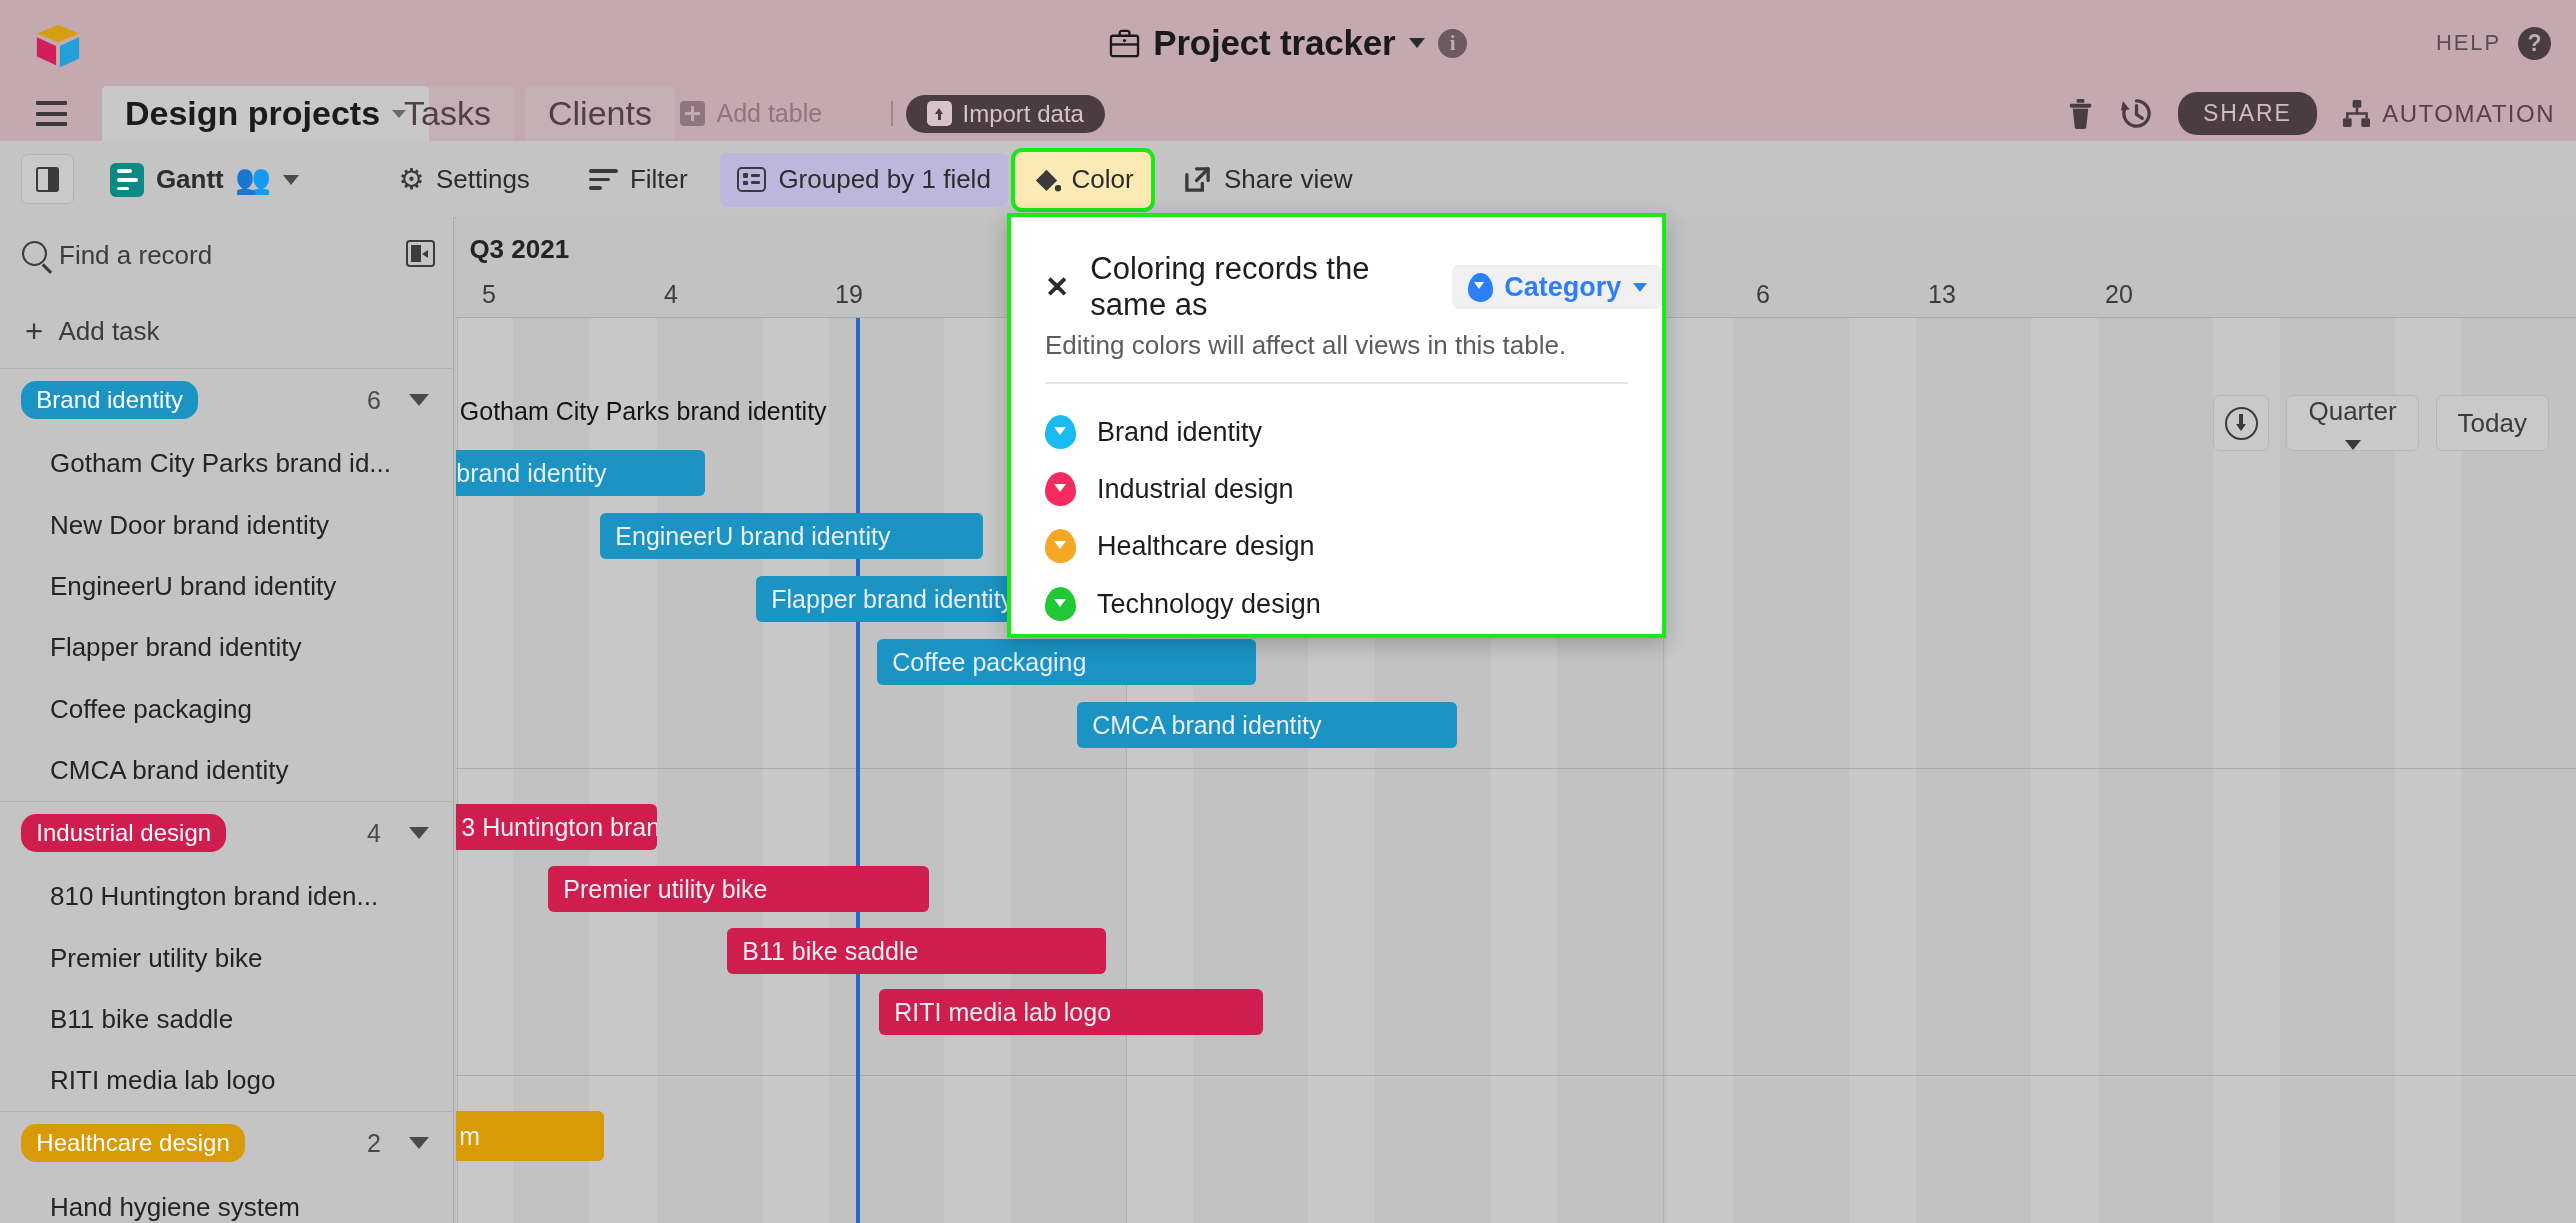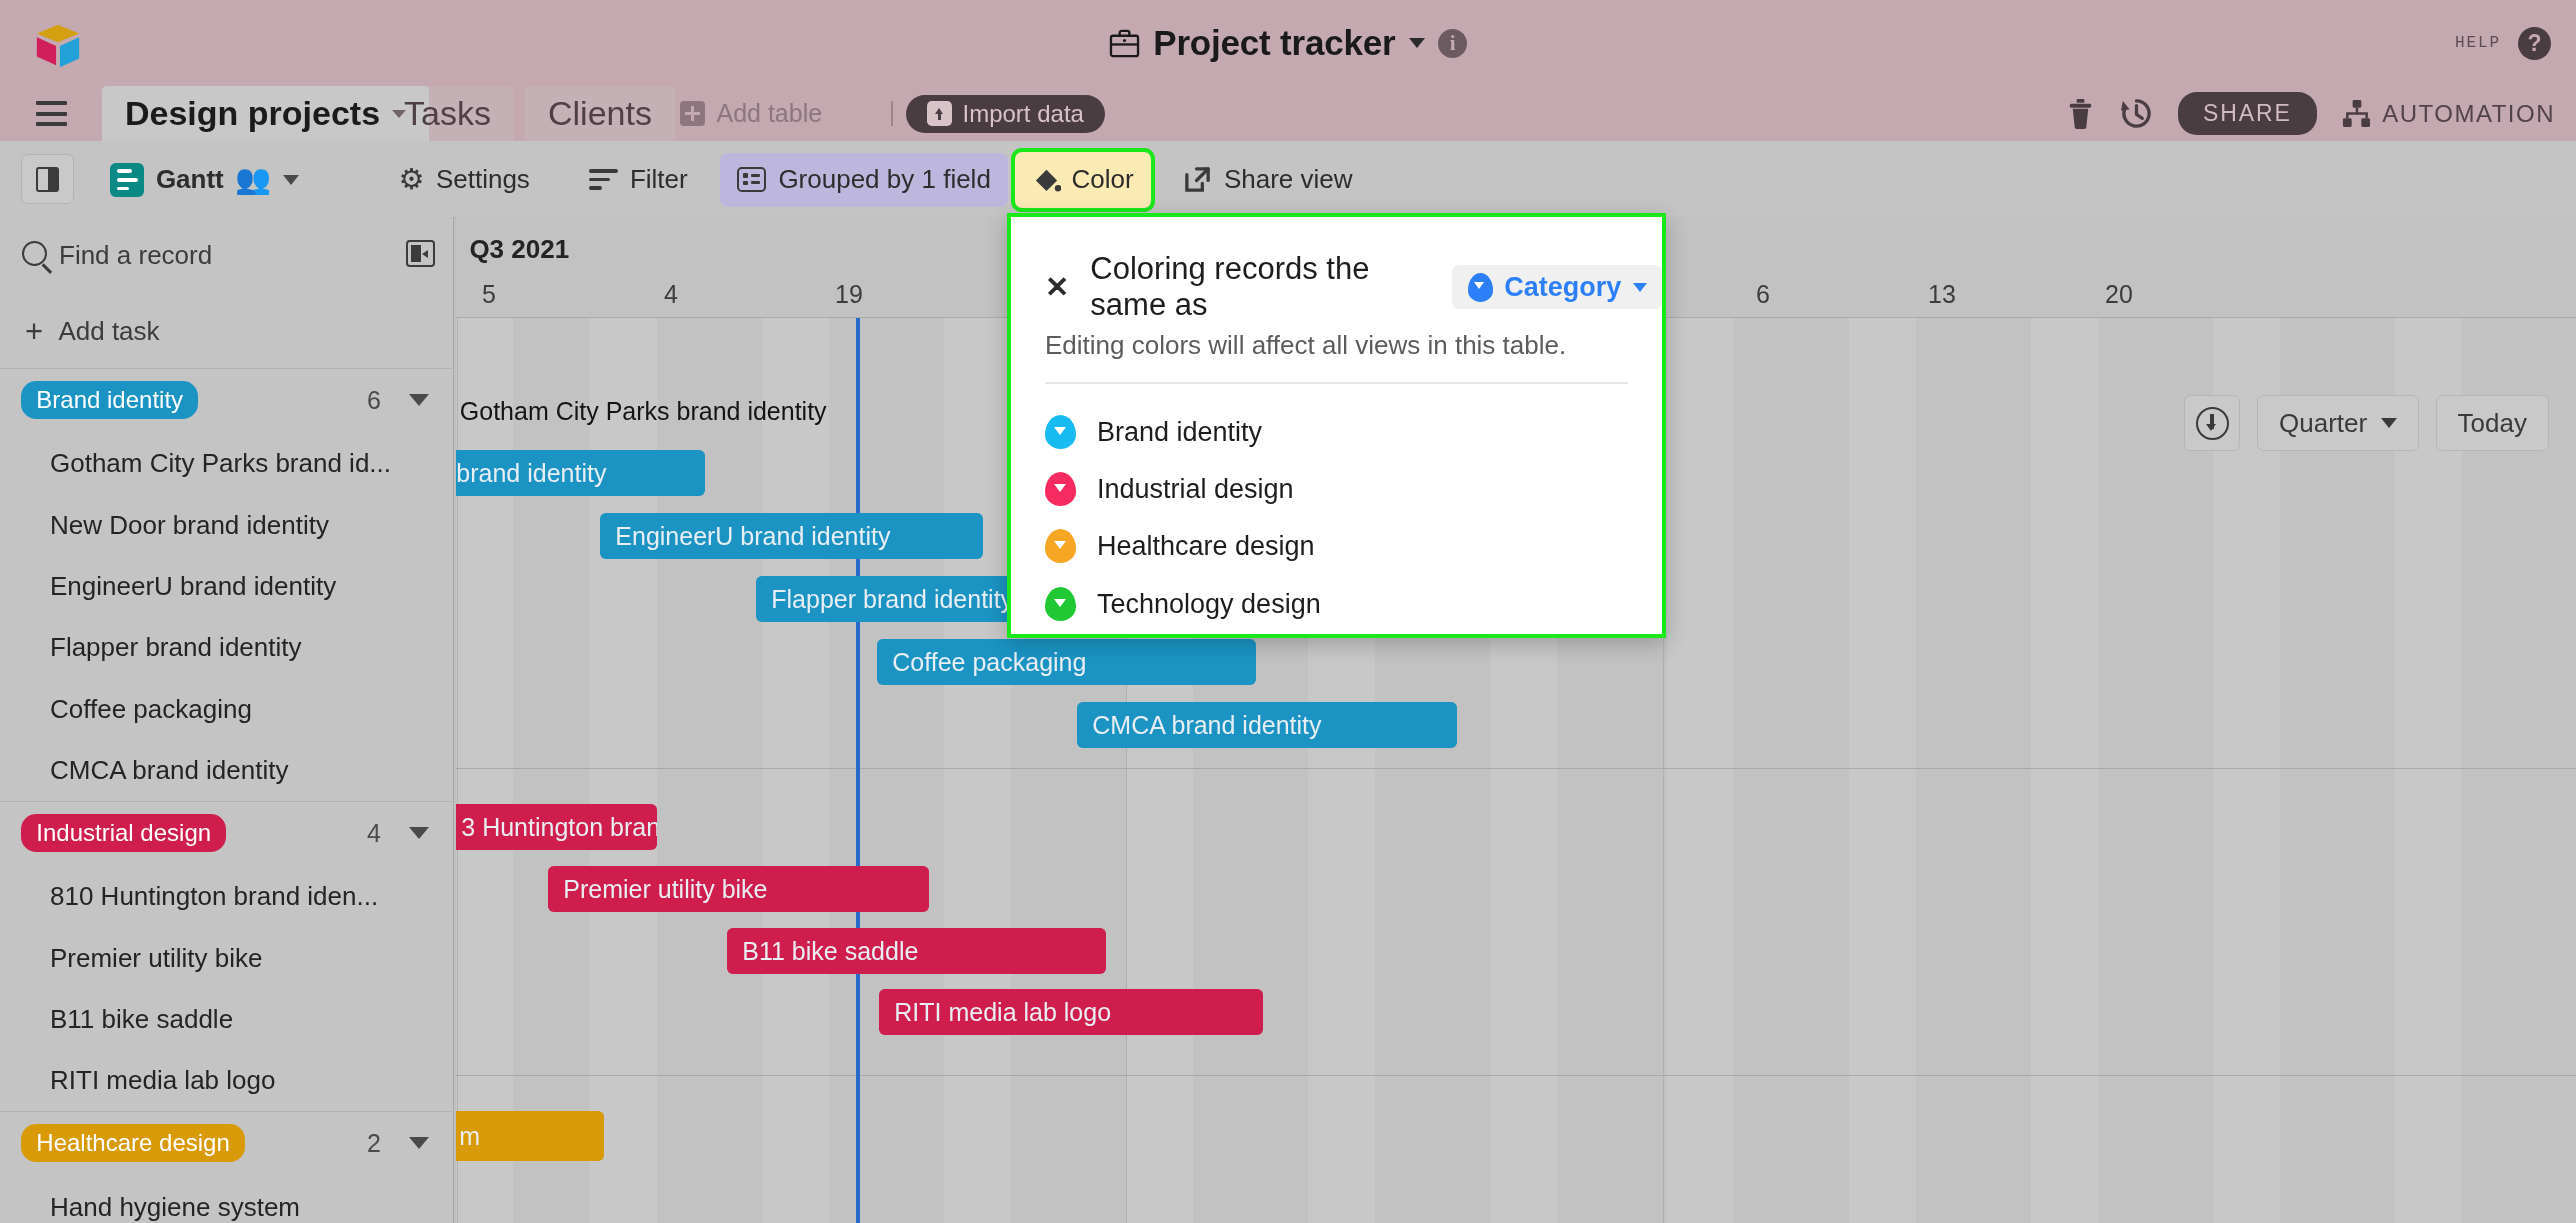--- a/index.html
+++ b/index.html
@@ -34,21 +34,21 @@
   .info-circle {
     width:29px;height:29px;border-radius:50%;background:#6b5a60;
     color:#c4a9b0;font-size:21px;font-weight:700;
     display:flex;align-items:center;justify-content:center;
     font-family:"Liberation Serif", serif;
   }
   .help-area {
     position:absolute; right:25px; top:0; height:86px;
     display:flex; align-items:center; gap:17px;
   }
-  .help-txt { font-size:16px; letter-spacing:1.9px; color:#5d4d52;font-family:Liberation Mono, monospace; }
+  .help-txt { font-size:22px; letter-spacing:1.9px; color:#5d4d52; }
   .help-q {
     width:33px;height:33px;border-radius:50%;background:#4a3d41;color:#c4a9b0;
     display:flex;align-items:center;justify-content:center;font-size:23px;font-weight:700;
   }
 
   
   .tabsrow {
     position:absolute; left:0; top:86px; width:2576px; height:55px;
     background:#c4a9b0;
   }
@@ -197,21 +197,21 @@
     white-space:nowrap;overflow:hidden;
   }
   .bar-label-out{
     position:absolute;font-size:25px;color:#141414;white-space:nowrap;
   }
   
   .gctrl{position:absolute;top:178px;display:flex;align-items:center;gap:17px;}
   .gbtn{
     height:56px;background:#c9c9c9;border:1.9px solid #b6b6b6;border-radius:6.7px;
     display:flex;align-items:center;justify-content:center;gap:13.4px;
-    font-size:26px;color:#3a3a3a;padding:0 21px;
+    font-size:26px;color:#3a3a3a;padding:0 21px;flex-direction:column;
   }
   .gbtn.sq{width:56px;padding:0;}
   .dlcircle{width:33px;height:33px;border:2.9px solid #3a3a3a;border-radius:50%;position:relative;}
   .dlcircle:before{content:'';position:absolute;left:12.4px;top:5.7px;width:3.8px;height:14.4px;background:#3a3a3a;}
   .dlcircle:after{content:'';position:absolute;left:8.6px;top:15.3px;width:0;height:0;
     border-left:5.7px solid transparent;border-right:5.7px solid transparent;border-top:7.7px solid #3a3a3a;}
 
   
   .color-popup{
     position:absolute; left:1007px; top:213px; width:659px; height:425px;

